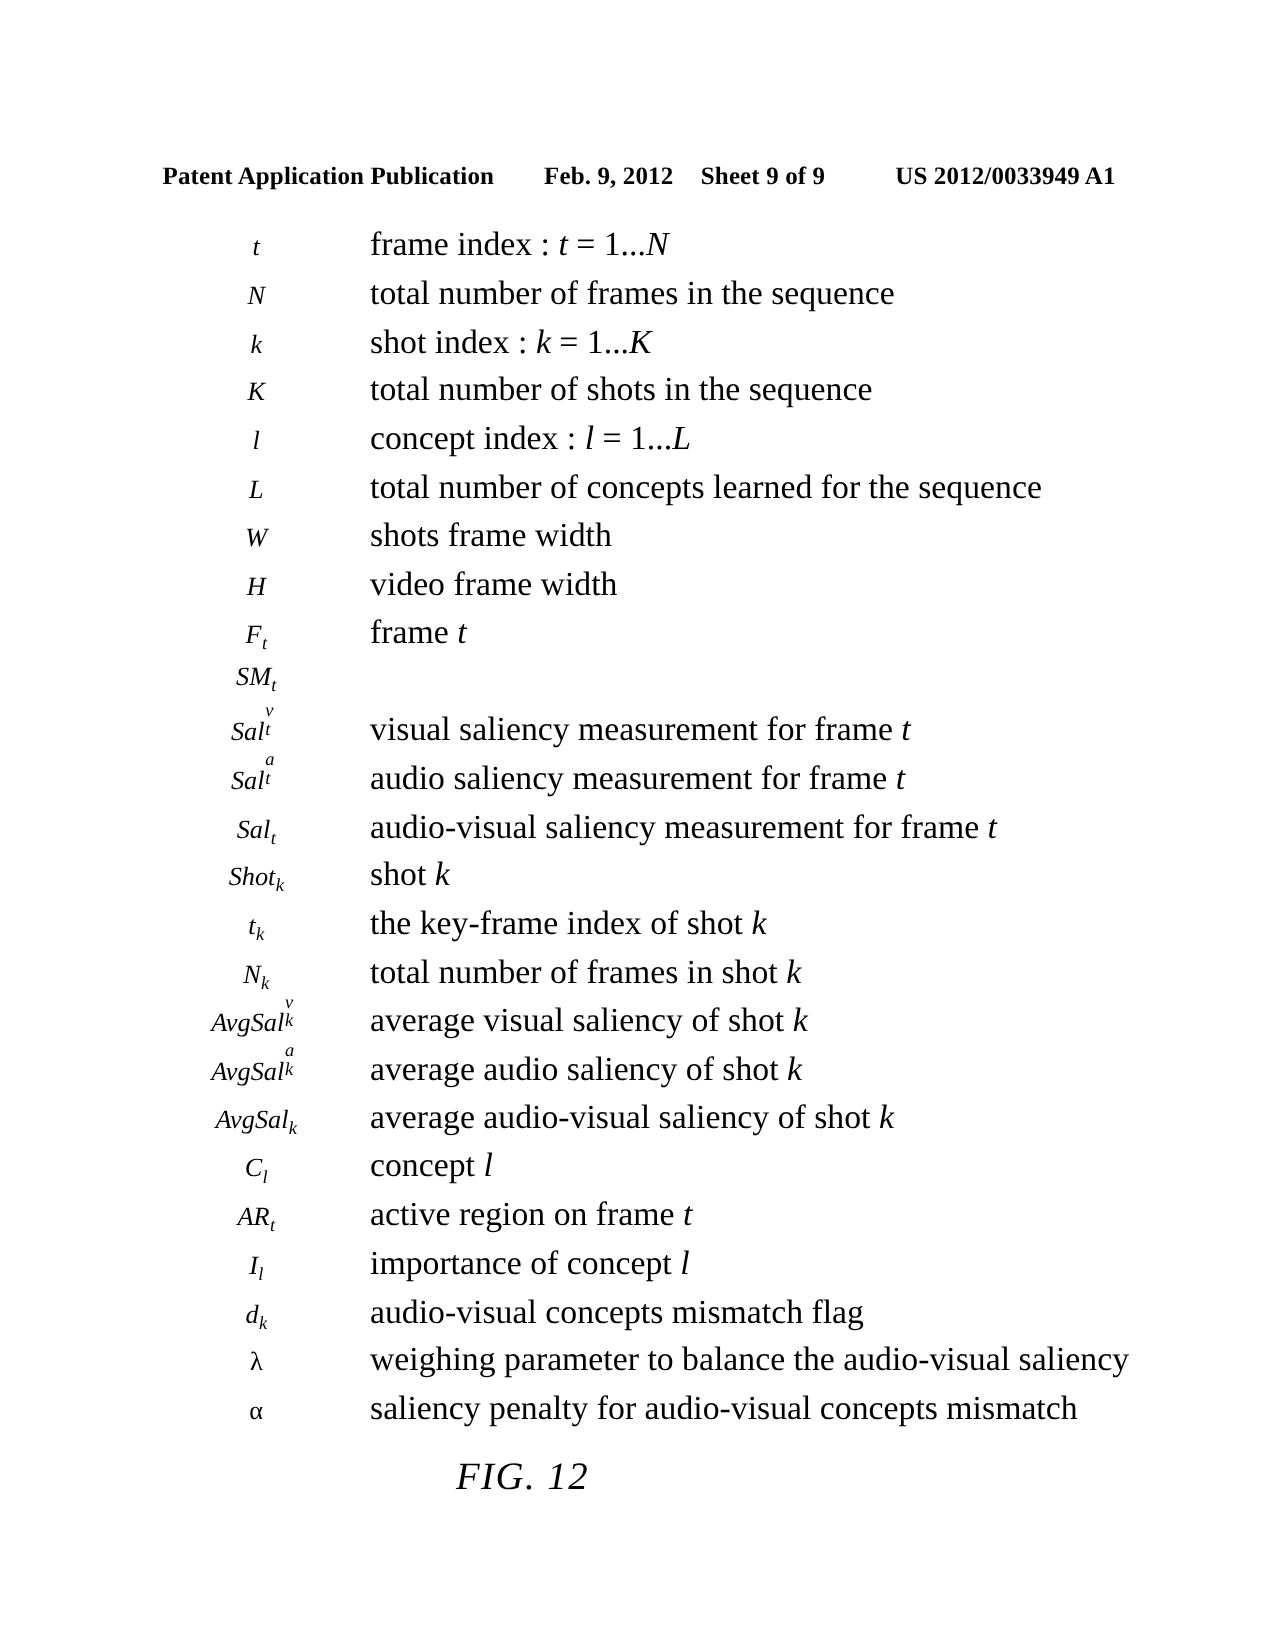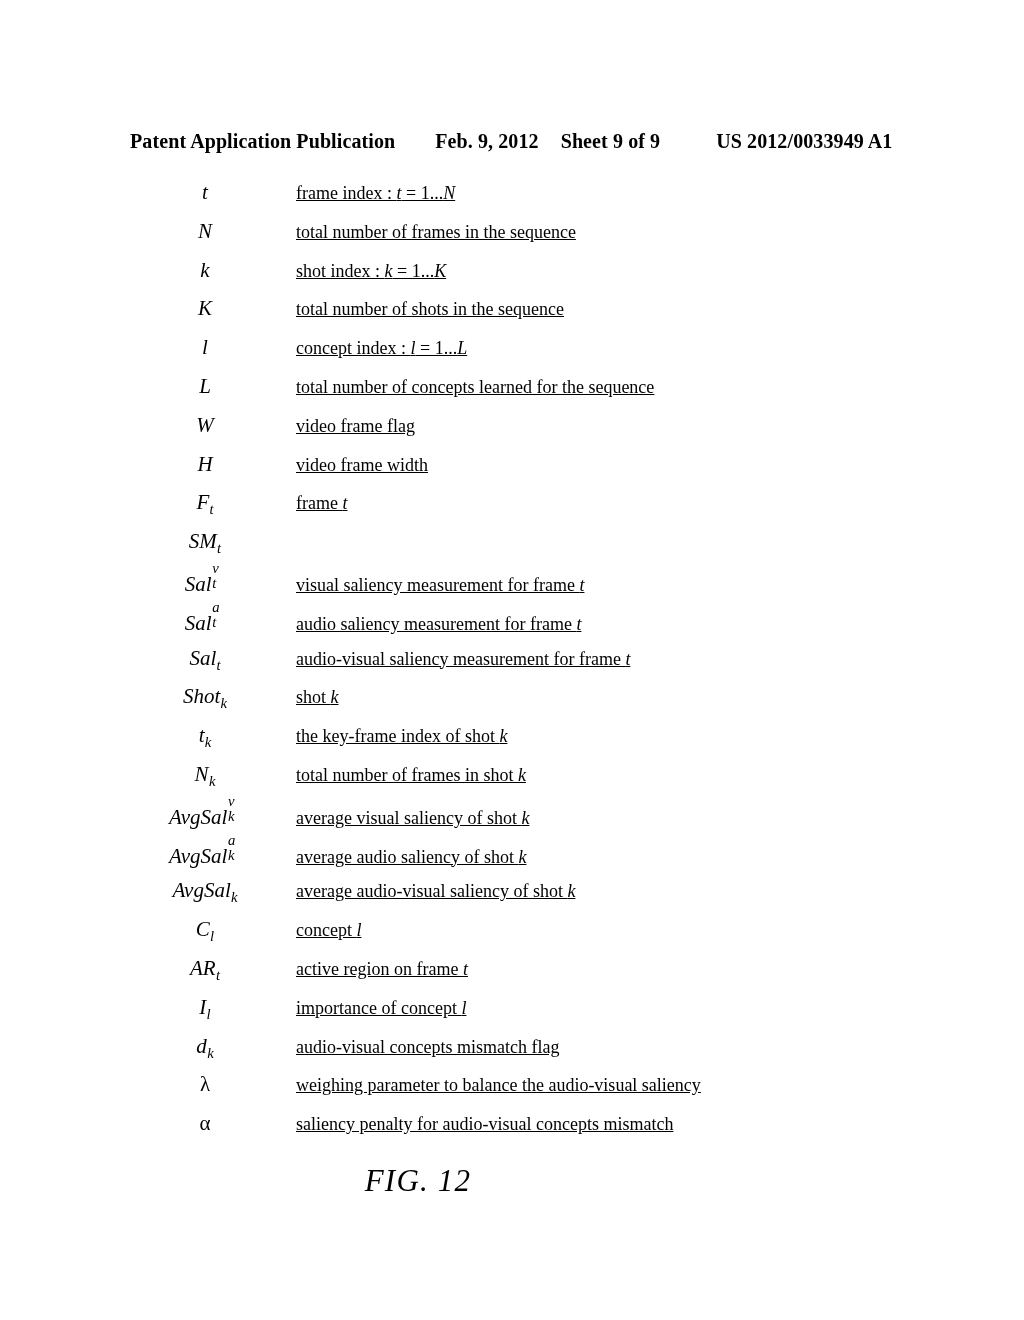--- a/index.html
+++ b/index.html
@@ -58,24 +58,23 @@
     line-height: 1;
     white-space: nowrap;
   }
   .sym-cell.greek {
     font-style: normal;
     font-size: 21px;
   }
   .desc-cell {
     flex: 1 1 auto;
     padding-left: 16px;
-    font-size: 18px;
+    font-size: 27px;
     line-height: 1;
     white-space: nowrap;
-    text-decoration: underline;
   }
   .desc-cell i { font-style: italic; }
 
   
   .sub {
     font-size: 0.70em;
     font-style: italic;
     vertical-align: -0.34em;
     display: inline-block;
     margin-left: 0.02em;
@@ -148,21 +147,21 @@
     <div class="symbol-row">
       <div class="sym-cell">l</div>
       <div class="desc-cell">concept index : <i>l</i> = 1...<i>L</i></div>
     </div>
     <div class="symbol-row">
       <div class="sym-cell">L</div>
       <div class="desc-cell">total number of concepts learned for the sequence</div>
     </div>
     <div class="symbol-row">
       <div class="sym-cell">W</div>
-      <div class="desc-cell">video frame flag</div>
+      <div class="desc-cell">shots frame width</div>
     </div>
     <div class="symbol-row">
       <div class="sym-cell">H</div>
       <div class="desc-cell">video frame width</div>
     </div>
     <div class="symbol-row">
       <div class="sym-cell">F<span class="sub">t</span></div>
       <div class="desc-cell">frame <i>t</i></div>
     </div>
     <div class="symbol-row">

